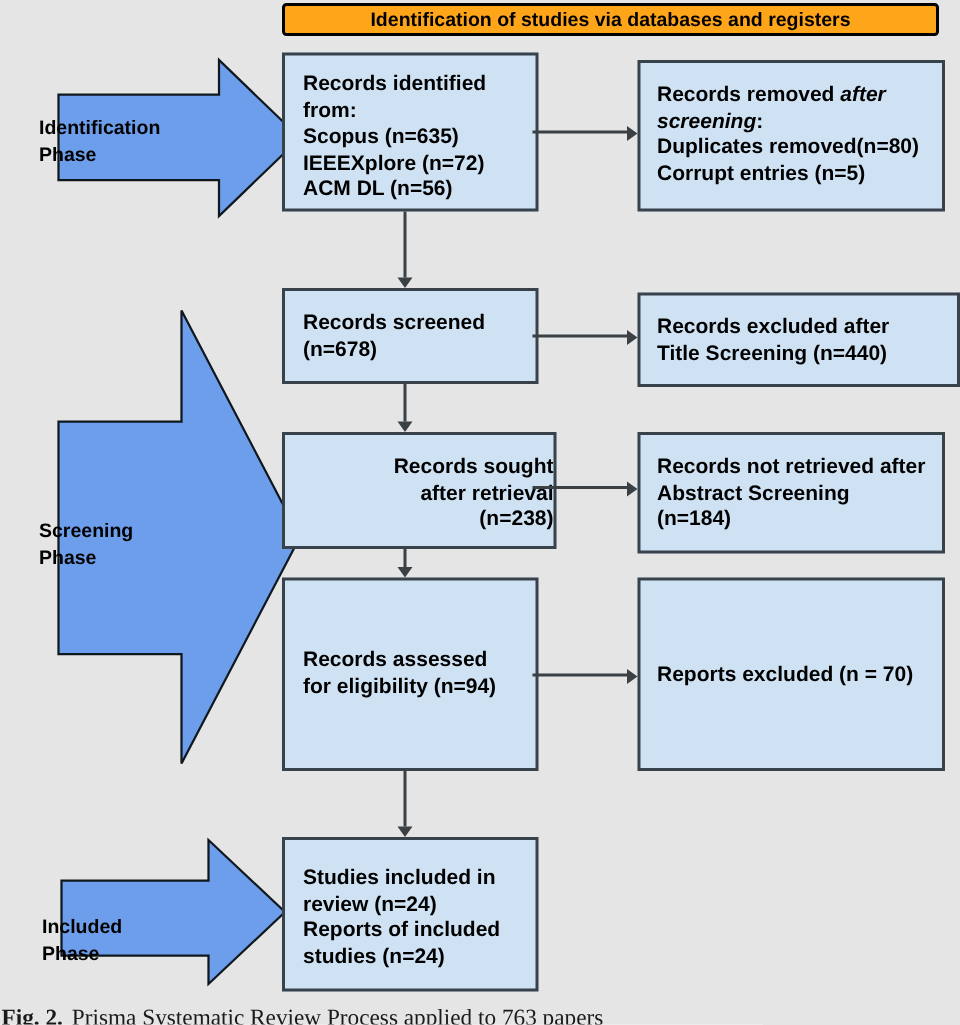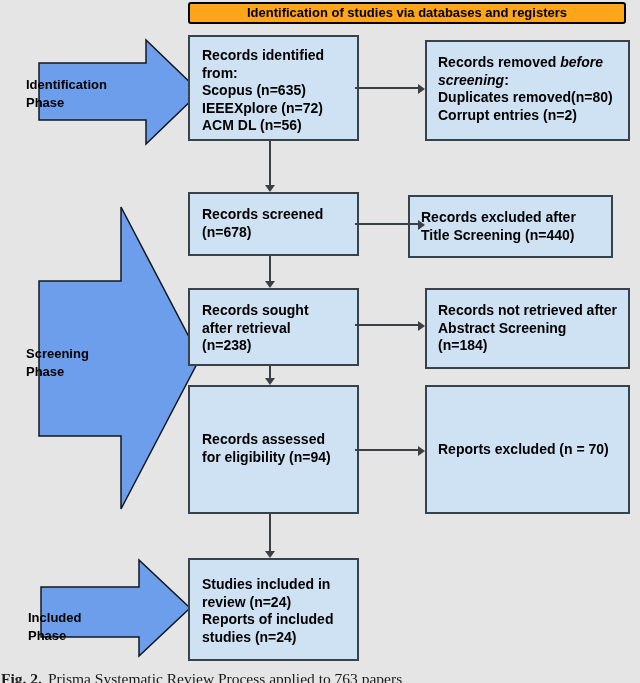--- a/index.html
+++ b/index.html
@@ -21,25 +21,25 @@
     background:var(--banner-fill);border:2px solid #000;border-radius:3px;
     font-weight:bold;font-size:13px;line-height:18px;text-align:center;color:var(--text);
   }
   .box{
     position:absolute;background:var(--box-fill);border:2px solid var(--box-border);
     font-weight:bold;font-size:14px;line-height:17.5px;color:var(--text);
     white-space:pre;
   }
   .mbox1{left:188px;top:35px;width:155px;height:92px;padding:10px 0 0 12px;}
   .mbox2{left:188px;top:192px;width:155px;height:48px;padding:12px 0 0 12px;}
-  .mbox3{left:188px;top:288px;width:155px;height:62px;padding:12px 0 0 12px;}
+  .mbox3{left:188px;top:288px;width:155px;height:62px;padding:12px 0 0 24px;text-align:right;}
   .mbox4{left:188px;top:385px;width:155px;height:81px;padding:44px 0 0 12px;}
   .mbox5{left:188px;top:558px;width:155px;height:83px;padding:16px 0 0 12px;}
   .rbox1{left:425px;top:40px;width:190px;height:85px;padding:12px 0 0 11px;}
-  .rbox2{left:408px;top:195px;width:190px;height:47px;padding:12px 0 0 11px;}
+  .rbox2{left:425px;top:195px;width:190px;height:47px;padding:12px 10px 0 11px;}
   .rbox3{left:425px;top:288px;width:190px;height:65px;padding:12px 0 0 11px;}
   .rbox4{left:425px;top:385px;width:190px;height:125px;padding:0 0 0 11px;display:flex;align-items:center;}
   .vline{position:absolute;left:269px;width:2px;background:var(--connector);}
   .v1{top:141px;height:44px;} .v2{top:256px;height:25px;}
   .v3{top:366px;height:12px;} .v4{top:514px;height:37px;}
   .vhead{position:absolute;left:265px;width:0;height:0;
     border-left:5px solid transparent;border-right:5px solid transparent;
     border-top:7px solid var(--connector);}
   .vh1{top:185px;} .vh2{top:281px;} .vh3{top:378px;} .vh4{top:551px;}
   .hline{position:absolute;left:355px;width:63px;height:2px;background:var(--connector);}
@@ -110,24 +110,24 @@
   <div class="box mbox3">Records sought
 after retrieval
 (n=238)</div>
   <div class="box mbox4">Records assessed
 for eligibility (n=94)</div>
   <div class="box mbox5">Studies included in
 review (n=24)
 Reports of included
 studies (n=24)</div>
 
-  <div class="box rbox1"><span>Records removed </span><span class="it">before</span>
+  <div class="box rbox1"><span>Records removed </span><span class="it">after</span>
 <span class="it">screening</span><span>:</span>
 <span>Duplicates removed(n=80)</span>
-<span>Corrupt entries (n=2)</span></div>
+<span>Corrupt entries (n=5)</span></div>
 
   <div class="box rbox2">Records excluded after
 Title Screening (n=440)</div>
   <div class="box rbox3">Records not retrieved after
 Abstract Screening
 (n=184)</div>
   <div class="box rbox4">
     <span>Reports excluded (n = 70)</span>
   </div>
 

